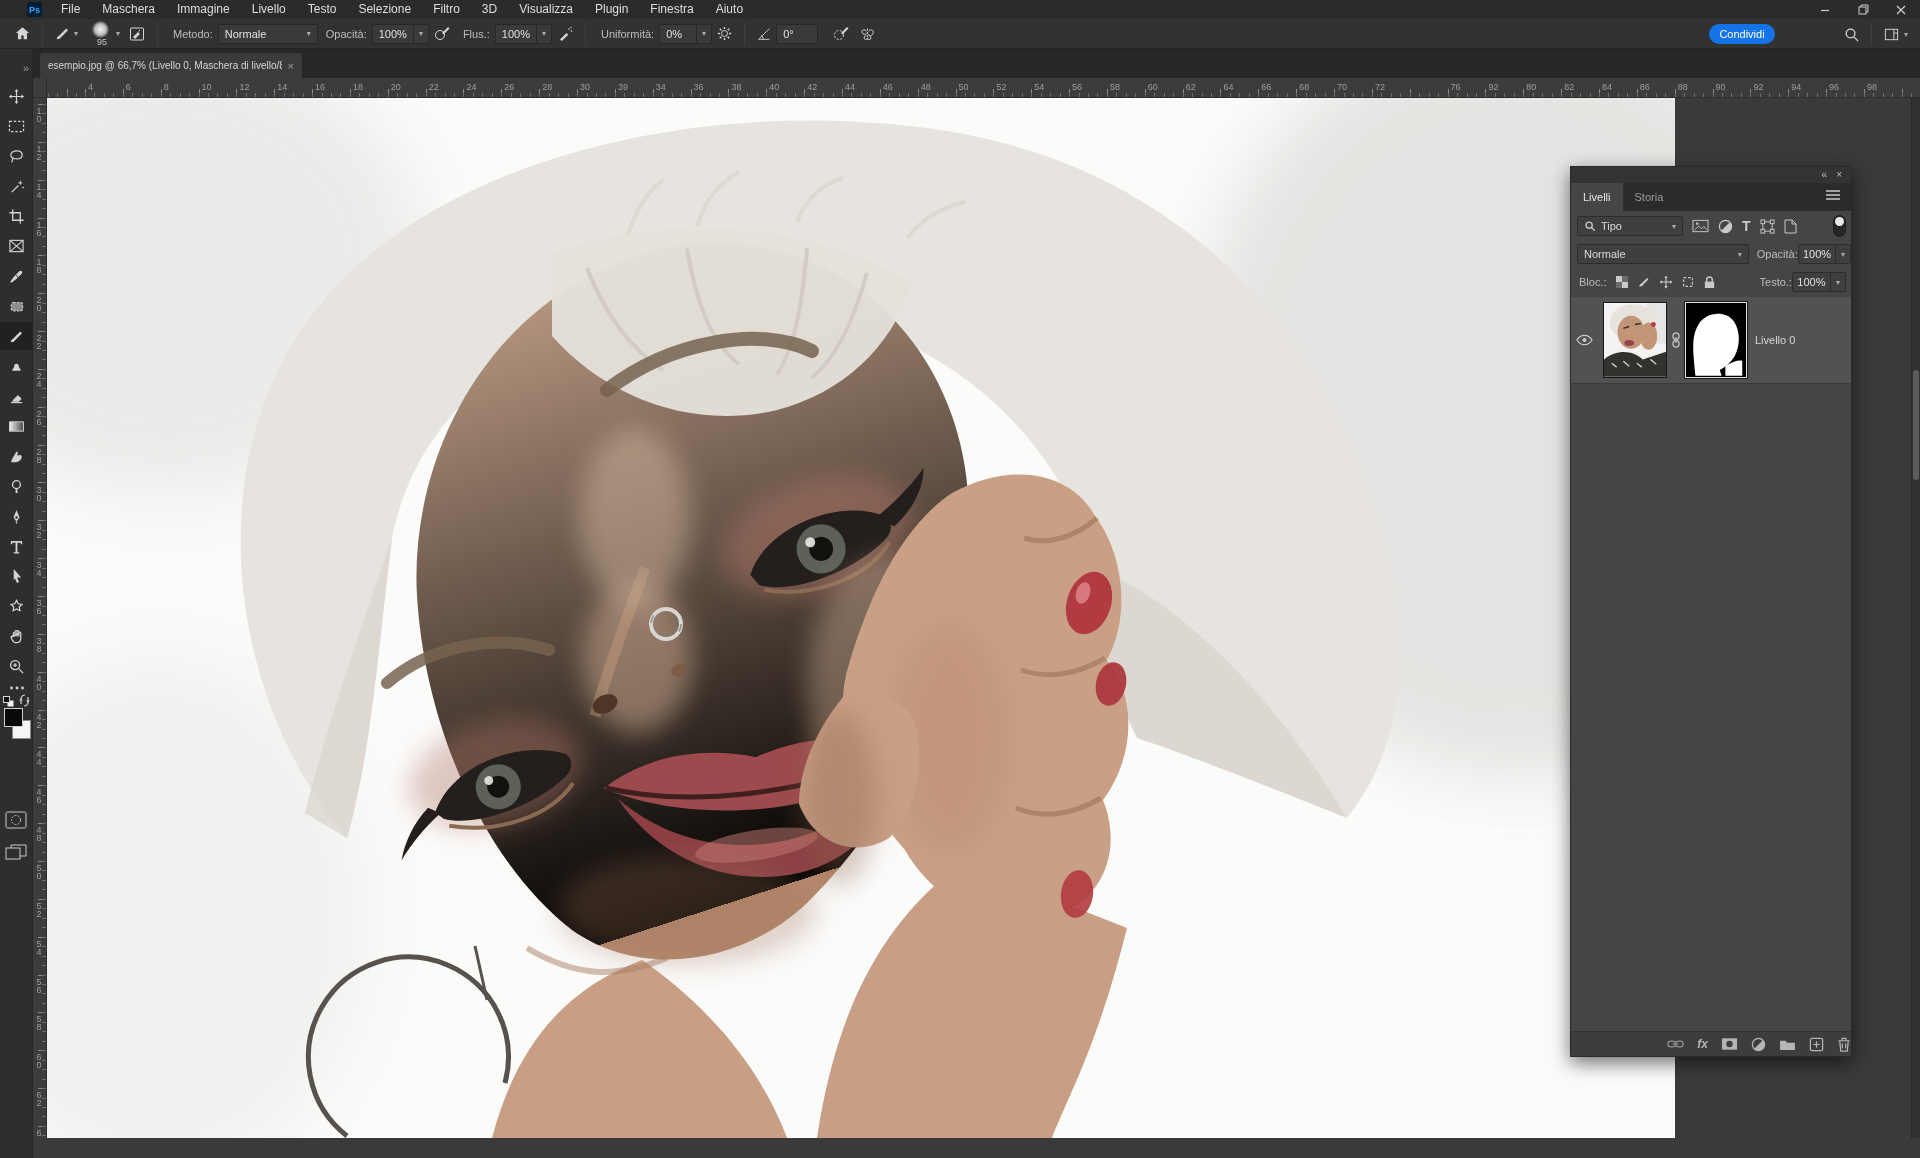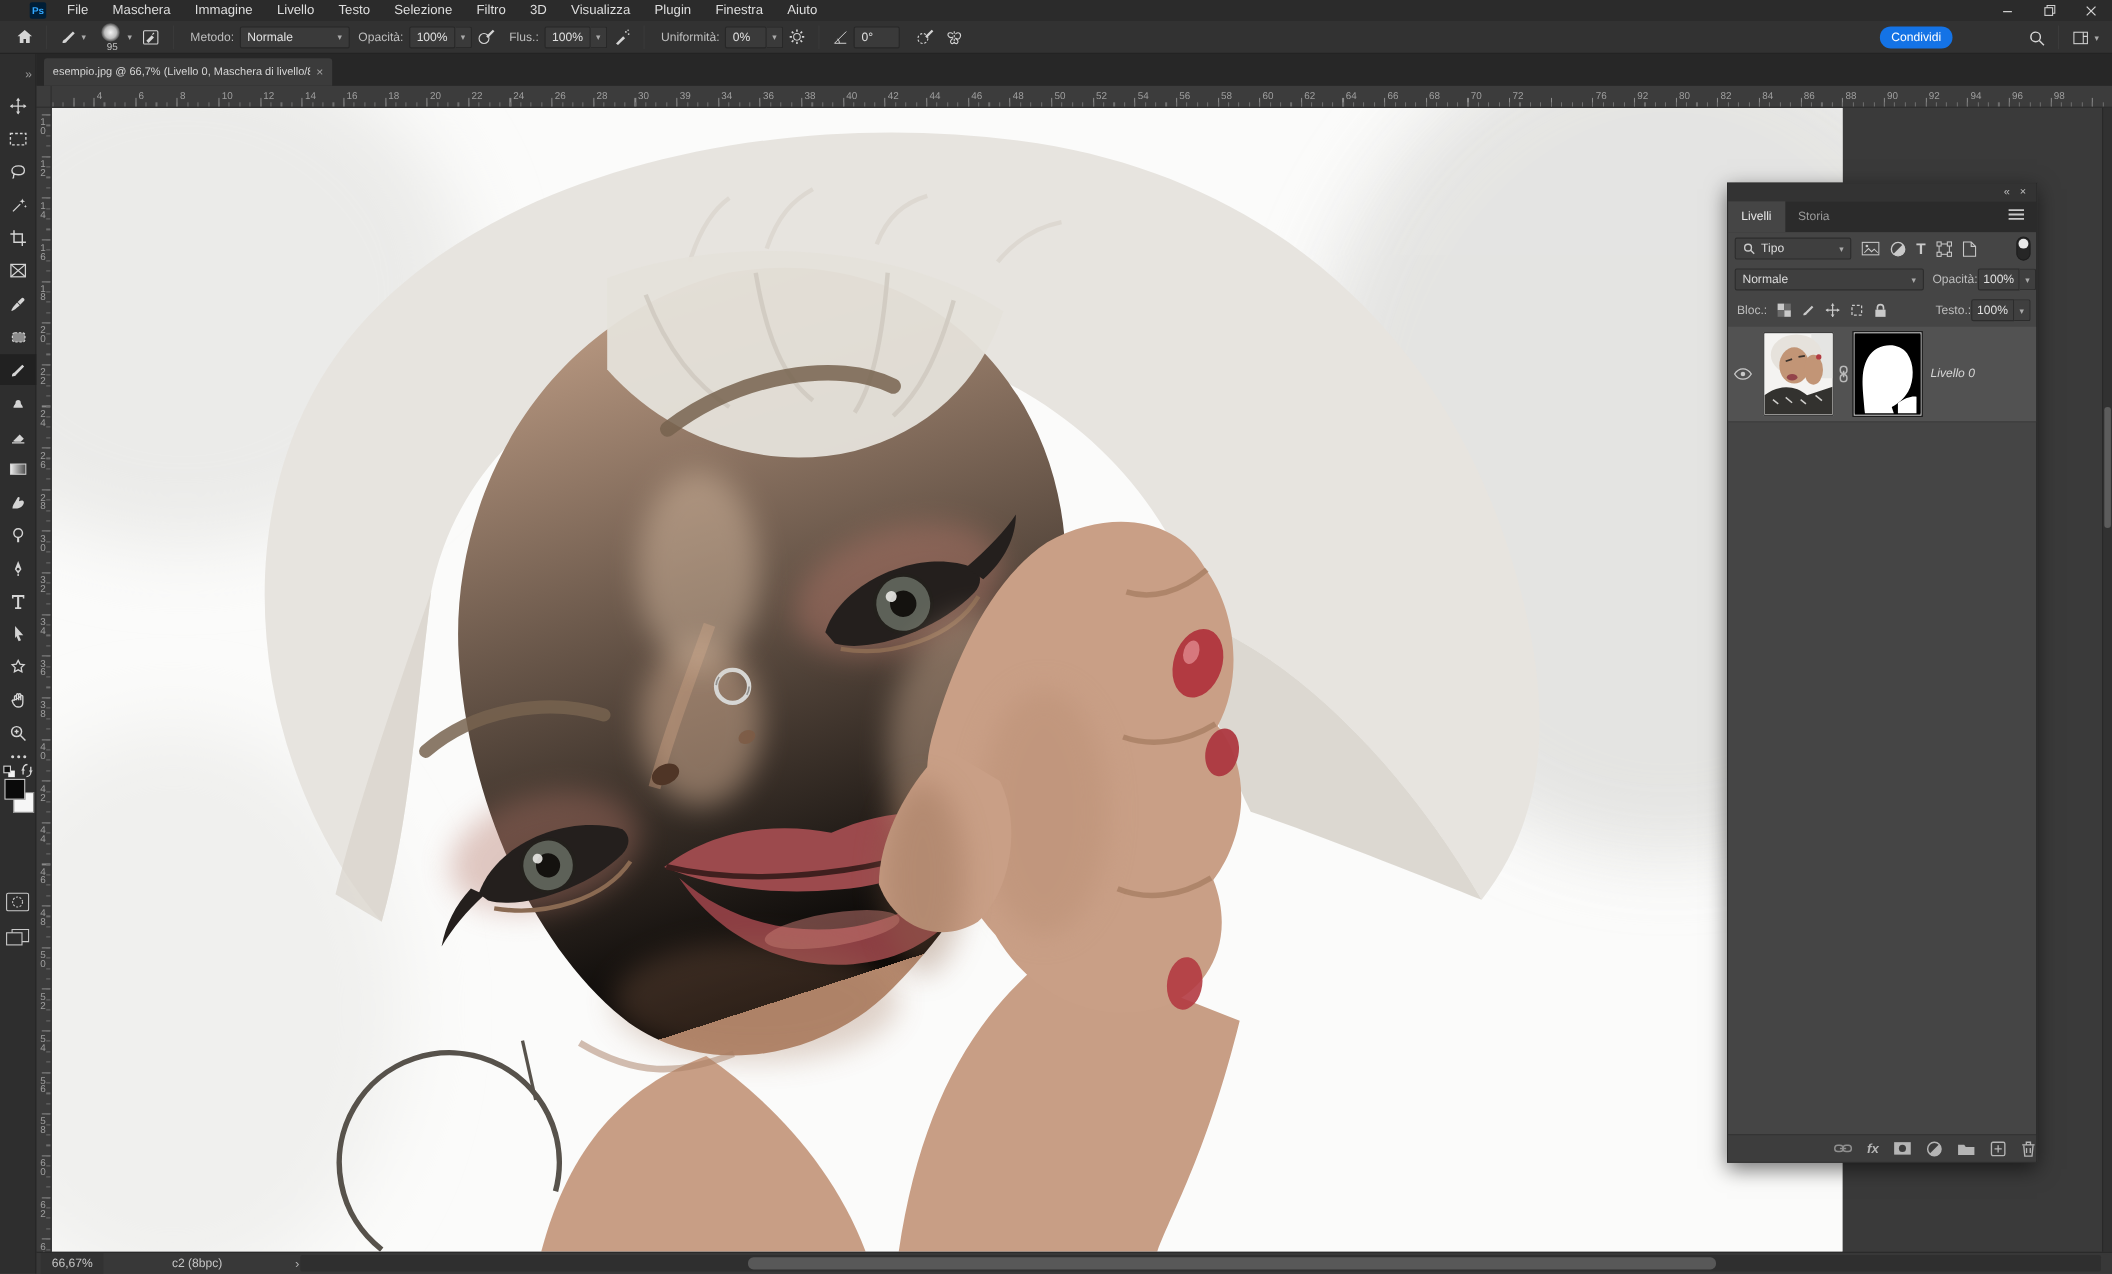--- a/index.html
+++ b/index.html
@@ -108,21 +108,21 @@
   .lp-lock { top:102px; height:26px; }
   .lp-label { color:#bdbdbd; margin-left:8px; white-space:nowrap; }
   .lp-valbox { background:#3f3f3f; border:1px solid #2c2c2c; border-radius:2px 0 0 2px; height:20px; width:39px;
     color:#e0e0e0; display:flex; align-items:center; justify-content:center; }
   .lp-chev { background:#3f3f3f; border:1px solid #2c2c2c; border-left:none; border-radius:0 2px 2px 0;
     height:20px; width:15px; display:flex; align-items:center; justify-content:center; color:#aaa; font-size:8px; }
   .lock-icons { display:flex; gap:8px; margin-left:8px; }
   .layer-rows { position:absolute; left:0; top:130px; width:100%; }
   .layer-row { position:relative; width:100%; height:87px; background:#434343; border-bottom:1px solid #393939;
     display:flex; align-items:center; }
-  .layer-row.selected { background:#525252;font-style:italic; }
+  .layer-row.selected { background:#525252; }
   .eye-box { width:26px; display:flex; justify-content:center; }
   .thumb-border { border:1px solid #181818; background:#fff; }
   .photo-thumb { width:64px; height:76px; margin-left:6px; }
   .chain-box { width:16px; display:flex; justify-content:center; margin:0 1px; }
   .mask-thumb { width:62px; height:76px; position:relative; background:#000; border:1px solid #e4e4e4; outline:1px solid #181818; }
   .mask-thumb.white { background:#fff; border:1px solid #181818; outline:none; }
   .layer-name { color:#d6d6d6; margin-left:8px; }
   .fill-thumb { width:32px; height:44px; margin-left:22px; border:1px solid #181818; background:#fff; position:relative; }
   .fill-thumb .bar { position:absolute; left:0; bottom:0; width:100%; height:9px; background:#9b9b9b;
     display:flex; align-items:center; justify-content:center; }
@@ -816,22 +816,14 @@
       <div class="fico">
         <svg class="ic" width="14" height="15" viewBox="0 0 14 16" fill="none" stroke="#b5b5b5" stroke-width="1.3">
           <path d="M2.5 4.5l1 10.5h7l1-10.5"></path>
             <path d="M1 4h12M5 4V1.5h4V4"></path>
             <path d="M5.2 7v5M8.8 7v5"></path>
           </svg>
       </div>
     </div>
   </div>
 
-  <div class="statusbar">
-    <div class="sb-zoom">66,67%</div>
-    <div class="sb-doc">c2 (8bpc)</div>
-    <div class="sb-arrow">›</div>
-    <div class="hscroll">
-      <div class="thumb"></div>
-    </div>
-  </div>
 
 </div>
 
 </body></html>

